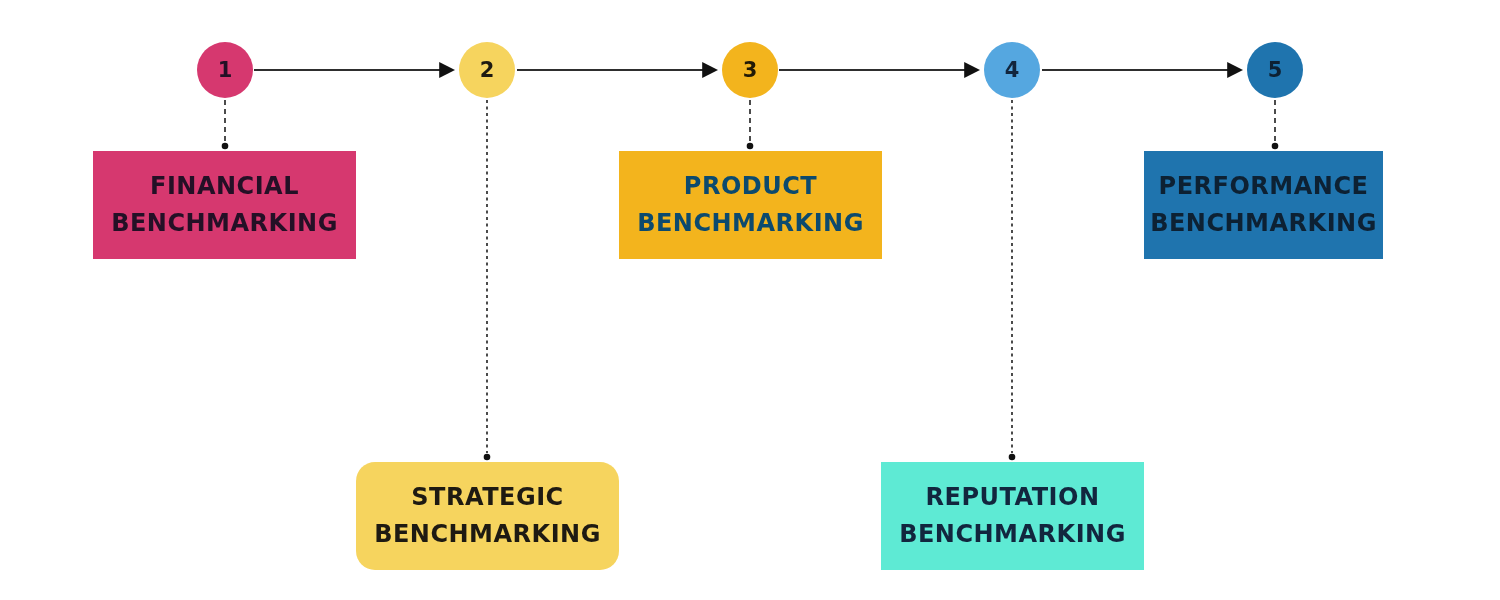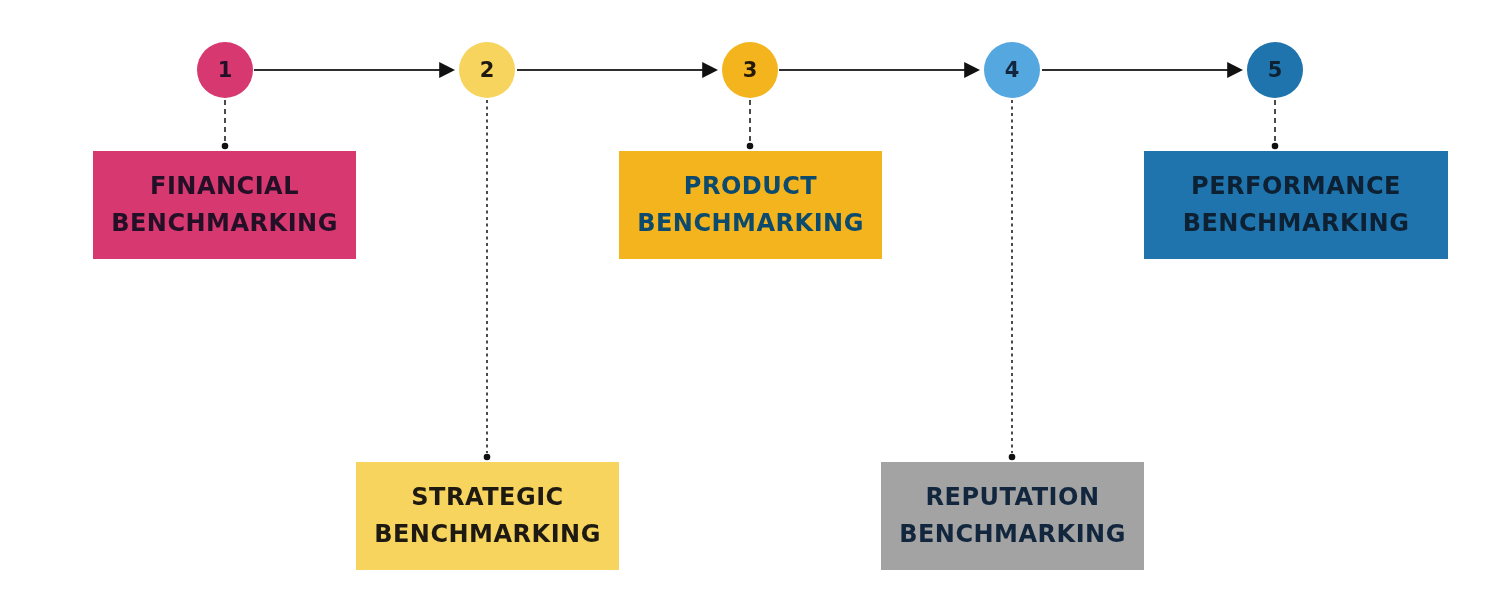--- a/index.html
+++ b/index.html
@@ -49,21 +49,21 @@
     letter-spacing: 0.5px;
     line-height: 37px;
   }
   .step-box.top    { top: 151px; }
   .step-box.bottom { top: 462px; }
 
   .c1 { left: 197px; }  .b1 { left: 93px; }
   .c2 { left: 459px; }  .b2 { left: 356px; }
   .c3 { left: 722px; }  .b3 { left: 619px; }
   .c4 { left: 984px; }  .b4 { left: 881px; }
-  .c5 { left: 1247px; } .b5 { left: 1144px; width: 304px; }
+  .c5 { left: 1247px; } .b5 { left: 1144px; width: 239px; }
 </style>
 </head>
 <body>
 
 <div class="canvas">
 
   <svg class="connectors" width="1500" height="600" viewBox="0 0 1500 600">
     <defs>
       <marker id="ah" viewBox="0 0 10 10" refX="8" refY="5" markerWidth="8" markerHeight="8" orient="auto">
         <path class="ah" d="M0,0 L10,5 L0,10 Z"></path>
@@ -104,29 +104,29 @@
     <span>4</span>
   </div>
   <div class="step-circle c5" style="background-color: rgb(31, 116, 174); color: rgb(13, 33, 51);">
     <span>5</span>
   </div>
 
   <div class="step-box top b1" style="background-color: rgb(214, 56, 111); color: rgb(36, 16, 38);">
     <div>FINANCIAL</div>
     <div>BENCHMARKING</div>
   </div>
-  <div class="step-box bottom b2" style="background-color: rgb(246, 212, 94); color: rgb(30, 26, 18);">
+  <div class="step-box bottom b2" style="background-color: rgb(246, 212, 94); color: rgb(30, 26, 18); border-radius: 19px;">
     <div>STRATEGIC</div>
     <div>BENCHMARKING</div>
   </div>
   <div class="step-box top b3" style="background-color: rgb(243, 180, 29); color: #0c4a6e;">
     <div>PRODUCT</div>
     <div>BENCHMARKING</div>
   </div>
-  <div class="step-box bottom b4" style="background-color: #a3a3a3; color: rgb(18, 38, 62);">
+  <div class="step-box bottom b4" style="background-color: #5eead4; color: rgb(18, 38, 62);">
     <div>REPUTATION</div>
     <div>BENCHMARKING</div>
   </div>
   <div class="step-box top b5" style="background-color: rgb(31, 116, 174); color: rgb(13, 33, 51);">
     <div>PERFORMANCE</div>
     <div>BENCHMARKING</div>
   </div>
 
 </div>
 

